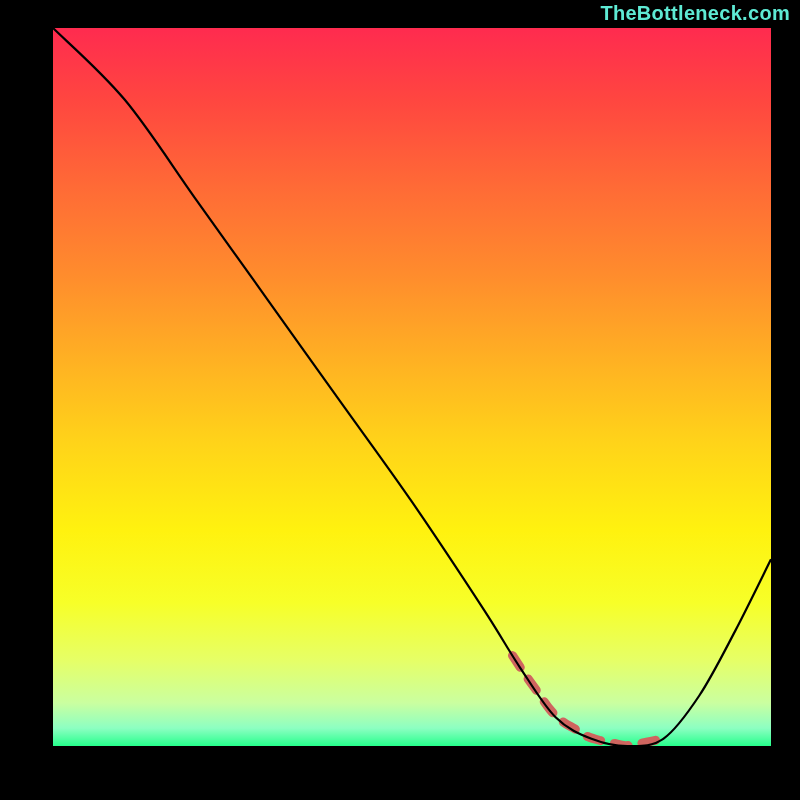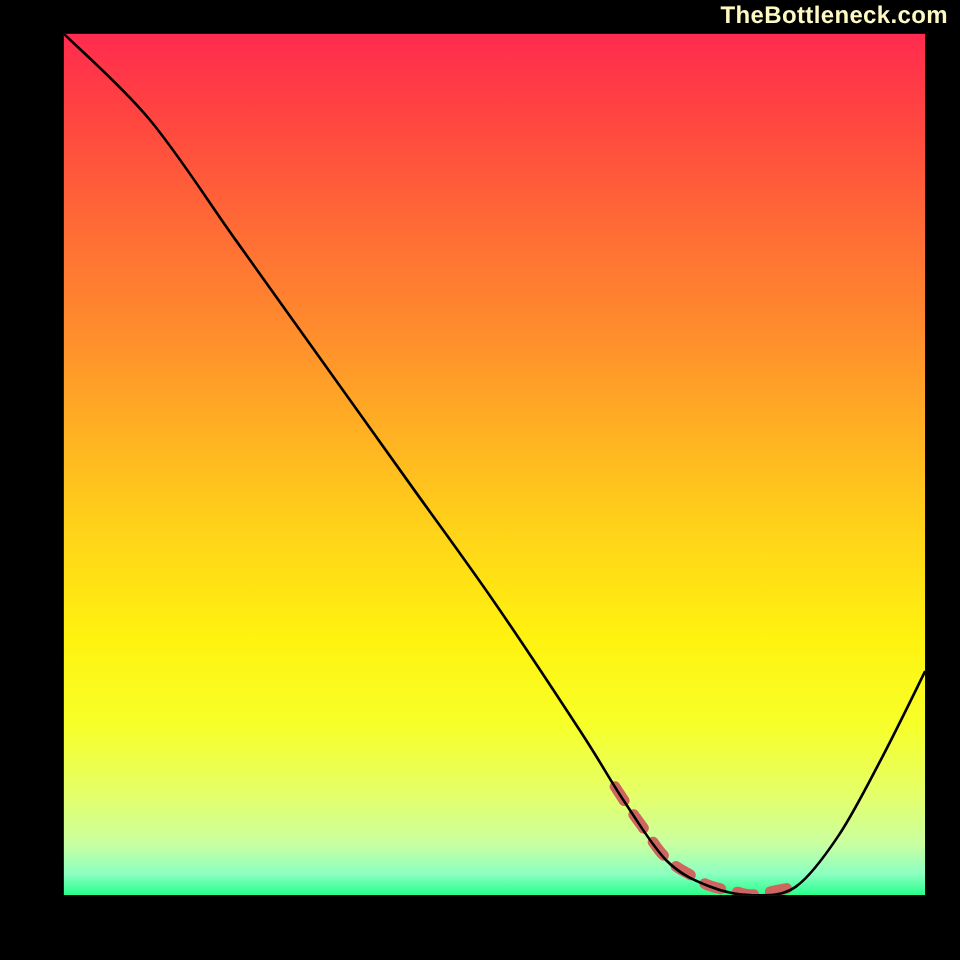--- a/index.html
+++ b/index.html
@@ -14,21 +14,21 @@
   .wrap {
     position: relative;
     width: 800px;
     height: 800px;
     background: #000;
   }
   .watermark {
     position: absolute;
     top: 2px;
     right: 10px;
-    color: #fef9c3;
+    color: #5eead4;
     font-size: 20px;
     font-weight: 600;
     letter-spacing: 0.3px;
     z-index: 20;
     margin-left: 36px;
   }
   .plot-area {
     position: absolute;
     left: 53px;
     top: 28px;

